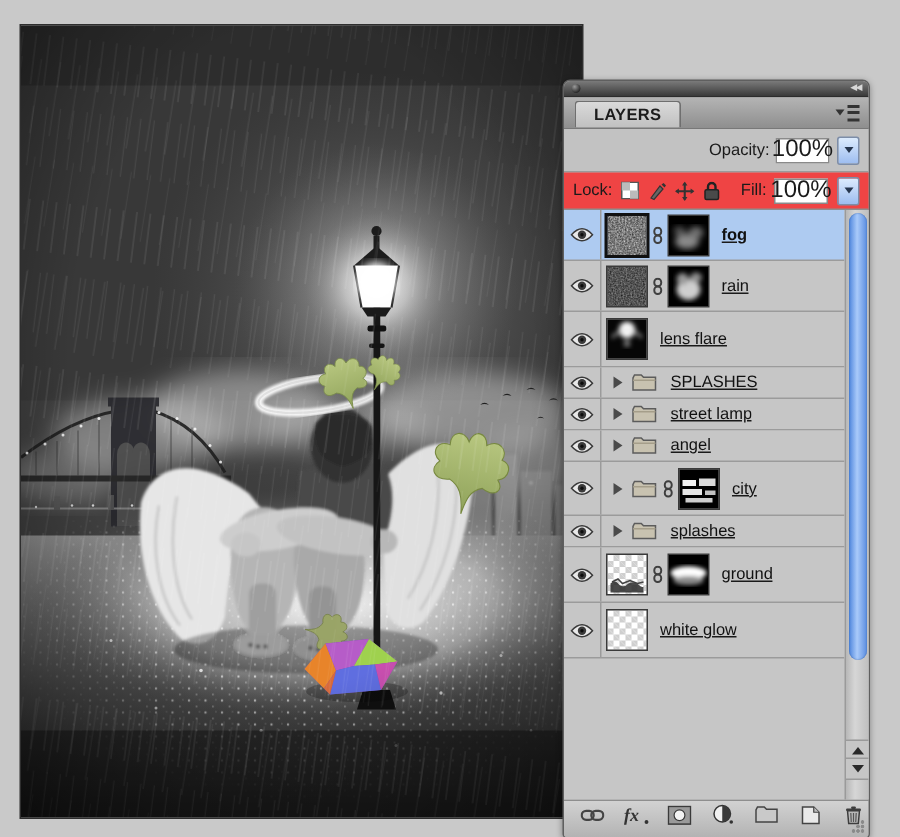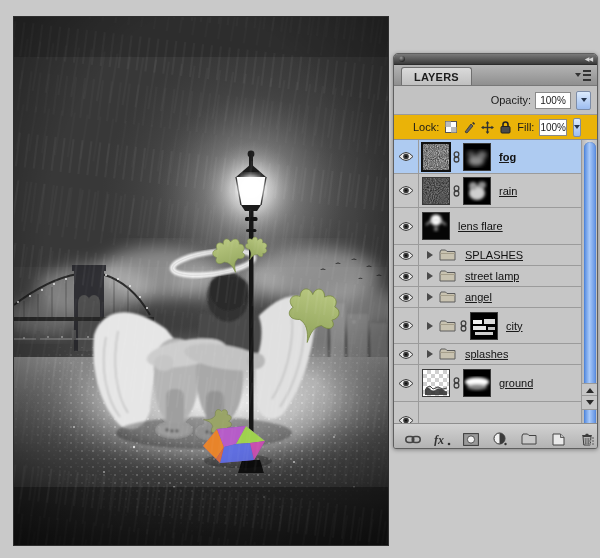--- a/index.html
+++ b/index.html
@@ -10,21 +10,21 @@
     -webkit-font-smoothing:antialiased;
   }
   
   #canvas{
     position:absolute;left:14px;top:17px;width:374px;height:528px;
     background:#3e3e3e;outline:1px solid #2e2e2e;overflow:hidden;
   }
   #canvas svg{display:block}
   
   #layers-panel{
-    position:absolute;left:393px;top:53px;width:205px;height:396px;
+    position:absolute;left:375px;top:53px;width:205px;height:506px;
     background:#bdbdbd;border:1px solid #5f5f5f;border-radius:5px 5px 3px 3px;
     box-shadow:0 1px 4px rgba(0,0,0,.35);box-sizing:border-box;
     display:flex;flex-direction:column;font-size:11px;color:#1a1a1a;
   }
   .titlebar{
     height:10px;border-radius:4px 4px 0 0;position:relative;
     background:linear-gradient(#7a7a7a,#3a3a3a);
     border-bottom:1px solid #2c2c2c;flex:none;
   }
   .close-dot{
@@ -65,30 +65,30 @@
     background:linear-gradient(#bcd6f8,#6e9de8);display:flex;flex-direction:column;
     align-items:center;justify-content:center;gap:1px;
   }
   .stepper i{display:block;width:0;height:0;border-left:3px solid transparent;border-right:3px solid transparent;}
   .stepper .up{border-bottom:4px solid #fff}
   .stepper .dn{border-top:4px solid #fff}
   .field-label{margin-left:auto;color:#1a1a1a}
   .lock-row .field-label{margin-left:auto}
   .value-box{
     width:34px;height:15px;background:#fff;border:1px solid #8a8a8a;
-    display:flex;align-items:center;justify-content:center;font-size:10px;
+    display:flex;align-items:center;justify-content:center;font-size:16px;
   }
   .drop-btn{
     width:13px;height:17px;margin-left:1px;border:1px solid #7d8da8;border-radius:2px;
     background:linear-gradient(#dcebfd,#9dbdf0);display:flex;align-items:center;justify-content:center;
   }
   .drop-btn i{width:0;height:0;border-left:3px solid transparent;border-right:3px solid transparent;border-top:4px solid #26364e;}
   .lock-row{
-    height:24px;flex:none;display:flex;align-items:center;padding:0 19px;gap:5px;
-    background:#eab308;border-bottom:1px solid #8e8e8e;
+    height:24px;flex:none;display:flex;align-items:center;padding:0 6px;gap:5px;
+    background:#ef4444;border-bottom:1px solid #8e8e8e;
   }
   .lock-icon{width:14px;height:14px;display:flex;align-items:center;justify-content:center}
   
   .list-wrap{flex:1;display:flex;min-height:0;background:#c6c6c6;}
   #layers-list{flex:1;overflow:hidden;border-right:1px solid #9a9a9a;}
   .layer-row{display:flex;align-items:center;border-bottom:1px solid #9b9b9b;background:#c6c6c6;text-decoration:underline;}
   .layer-row.pixel{height:33px}
   .layer-row.tall{height:36px}
   .layer-row.group{height:20px}
   .layer-row.city{height:35px}
@@ -121,21 +121,21 @@
     box-shadow:inset 0 0 1px #2f5ea8;
   }
   .scroll-btn{position:absolute;left:0;right:0;height:13px;display:flex;align-items:center;justify-content:center;background:#c6c6c6;border-top:1px solid #9a9a9a}
   .scroll-btn.up{bottom:26px}
   .scroll-btn.down{bottom:13px;border-bottom:1px solid #9a9a9a}
   .scroll-btn i{width:0;height:0;border-left:4px solid transparent;border-right:4px solid transparent}
   .scroll-btn.up i{border-bottom:5px solid #2a2a2a}
   .scroll-btn.down i{border-top:5px solid #2a2a2a}
   
   .bottom-toolbar{
-    height:24px;flex:none;display:flex;align-items:flex-end;gap:4px;padding:0 10px 0 8px;
+    height:24px;flex:none;display:flex;align-items:flex-start;gap:4px;padding:0 10px 0 8px;
     background:linear-gradient(#d2d2d2,#b3b3b3);border-top:1px solid #8e8e8e;
     border-radius:0 0 2px 2px;position:relative;
   }
   .tool-btn{width:22px;height:18px;display:flex;align-items:center;justify-content:center}
   .grip{position:absolute;right:2px;bottom:2px;width:10px;height:10px;
     background:
      radial-gradient(circle at 8px 2px,#8a8a8a 1px,transparent 1.4px),
      radial-gradient(circle at 5px 5px,#8a8a8a 1px,transparent 1.4px),
      radial-gradient(circle at 8px 5px,#8a8a8a 1px,transparent 1.4px),
      radial-gradient(circle at 2px 8px,#8a8a8a 1px,transparent 1.4px),
@@ -708,20 +708,24 @@
           </div>
         </div>
         <div class="layer-row pixel tall">
           <div class="eye-cell">
             <svg width="16" height="11" viewBox="0 0 16 11">
               <path d="M1,5.5 Q8,-2.5 15,5.5 Q8,13.5 1,5.5Z" fill="#e8e8e8" stroke="#3a3a3a" stroke-width="1"></path>
               <circle cx="8" cy="5.5" r="2.8" fill="#3a3a3a"></circle>
               <circle cx="8" cy="5.5" r="1.1" fill="#0d0d0d"></circle>
             </svg>
           </div>
+          <div class="row-content">
+            <div class="thumb checker"></div>
+            <span class="layer-name">white glow</span>
+          </div>
         </div>
       </div>
     <div class="scrollbar">
       <div class="scroll-thumb"></div>
       <div class="scroll-btn up">
           <i></i>
         </div>
       <div class="scroll-btn down">
           <i></i>
         </div>

